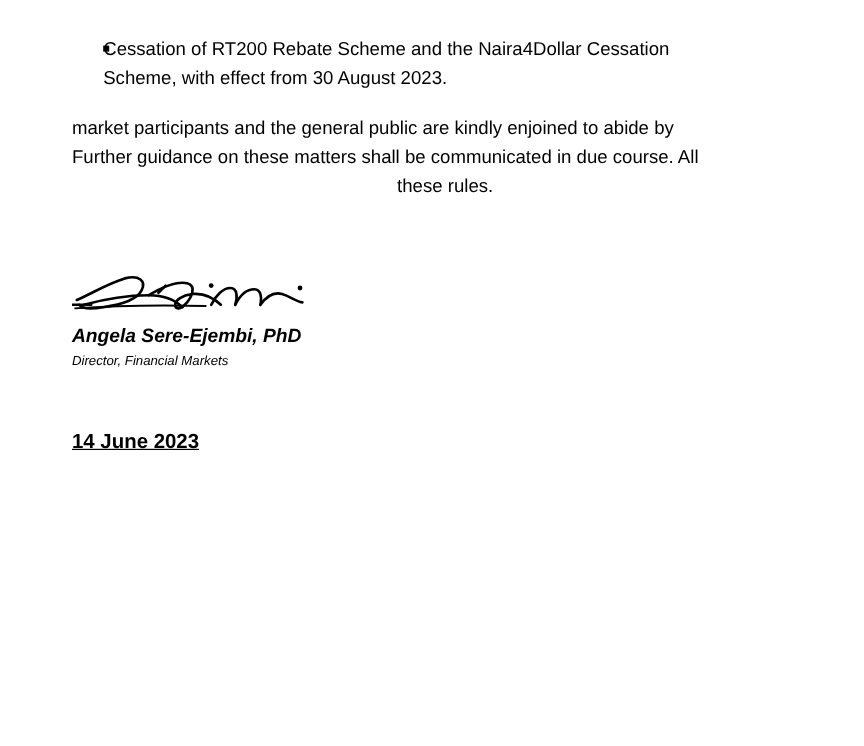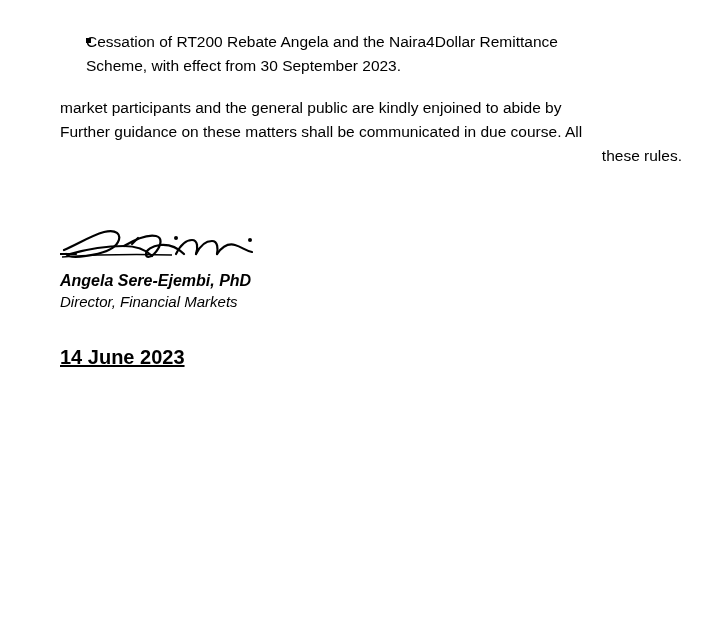--- a/index.html
+++ b/index.html
@@ -66,64 +66,64 @@
     line-height: 24px;
     text-align: justify;
     text-justify: inter-word;
     margin: 0 0 10px 0;
   }
   .para.justify-all > span.l {
     display: block;
     text-align: justify;
   }
   .para.justify-all > span.l:last-child {
-    text-align: right;
+    text-align: center;
   }
   .signature-area {
     margin-top: 56px;
     position: relative;
     height: 46px;
   }
   .signature-svg {
     position: absolute;
     left: 0;
     top: 0;
   }
   .sig-name {
     font-size: 16px;
     font-style: italic;
     font-weight: bold;
     line-height: 21px;
     margin: 0;
   }
   .sig-title {
-    font-size: 15px;
+    font-size: 11px;
     font-style: italic;
     line-height: 21px;
     margin: 0;
   }
   .date-line {
-    margin-top: 34px;
-    font-size: 20px;
+    margin-top: 46px;
+    font-size: 17px;
     font-weight: bold;
     text-decoration: underline;
     display: inline-block;
   }
 </style>
 </head>
 <body>
 
 <div class="page">
   <div class="content">
 
     <div class="bullet-block">
       <div class="bullet-marker"><span></span></div>
       <div class="bullet-text">
-        <span class="line1">Cessation of RT200 Rebate Angela and the Naira4Dollar Remittance</span>
-        <span>Scheme, with effect from 30 September 2023.</span>
+        <span class="line1">Cessation of RT200 Rebate Scheme and the Naira4Dollar Cessation</span>
+        <span>Scheme, with effect from 30 August 2023.</span>
       </div>
     </div>
 
     <p class="para justify-all">
       <span class="l">market participants and the general public are kindly enjoined to abide by</span>
       <span class="l">Further guidance on these matters shall be communicated in due course. All</span>
       <span class="l">these rules.</span>
     </p>
 
     <div class="signature-area">

